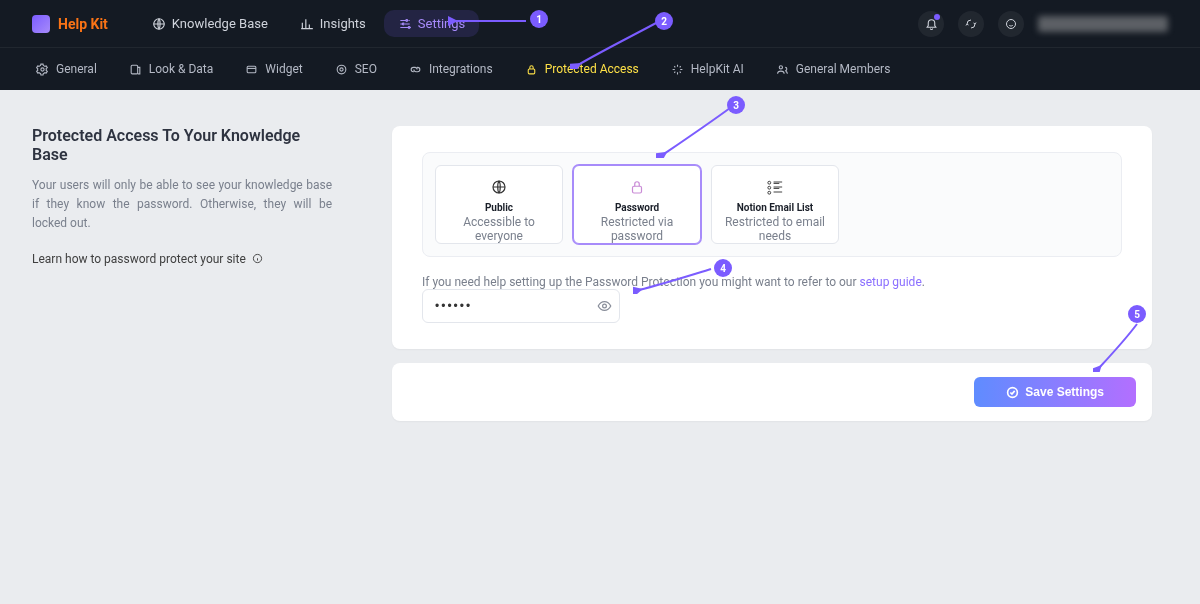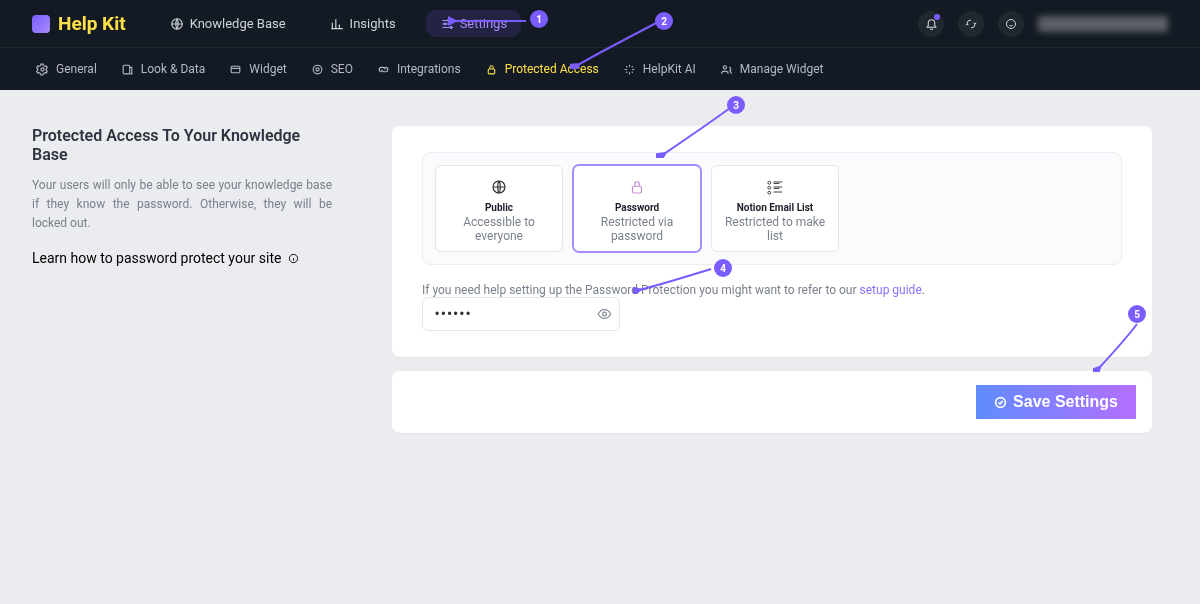--- a/index.html
+++ b/index.html
@@ -21,31 +21,31 @@
   align-items: center;
   padding: 0 32px;
   height: 48px;
   border-bottom: 1px solid rgba(255,255,255,0.06);
 }
 .brand {
   display: flex;
   align-items: center;
   gap: 8px;
   font-weight: 700;
-  font-size: 19px;
-  color: #fde047;
+  font-size: 14px;
+  color: #f97316;
 }
 .brand-icon {
   width: 18px; height: 18px;
   background: linear-gradient(135deg,#7b5cff,#a78bfa);
   border-radius: 4px;
 }
 .main-nav {
   display: flex;
-  gap: 16px;
+  gap: 4px;
   margin-left: 30px;
 }
 .main-nav-item {
   display: flex;
   align-items: center;
   gap: 6px;
   padding: 6px 14px;
   font-size: 13px;
   color: #cfd3db;
   border-radius: 6px;
@@ -82,21 +82,21 @@
 }
 .user-blur {
   width: 130px; height: 16px;
   background: rgba(200,200,200,0.4);
   filter: blur(3px);
   border-radius: 3px;
 }
 .subnav {
   display: flex;
   align-items: center;
-  gap: 24px;
+  gap: 32px;
   padding: 0 36px;
   height: 42px;
 }
 .subnav-item {
   display: flex;
   align-items: center;
   gap: 7px;
   font-size: 12px;
   color: #b4b9c5;
   cursor: pointer;
@@ -117,22 +117,22 @@
   margin-bottom: 12px;
 }
 .sidebar-desc p {
   font-size: 12px;
   color: #7a808d;
   line-height: 1.6;
   margin-bottom: 14px;
   text-align: justify;
 }
 .sidebar-desc a {
-  font-size: 14px;
-  color: #000000;
+  font-size: 12px;
+  color: #404040;
   text-decoration: none;
 }
 .panel-area {
   flex: 1;
   max-width: 760px;
 }
 .panel {
   background: #fff;
   border-radius: 8px;
   padding: 26px 30px;
@@ -144,21 +144,21 @@
   border-radius: 8px;
   padding: 12px;
   display: flex;
   gap: 10px;
 }
 .opt-card {
   width: 128px;
   background: #fff;
   border: 1px solid #e3e6ec;
   border-radius: 6px;
-  padding: 10px 6px 8px;
+  padding: 10px 6px 0;
   text-align: center;
   cursor: pointer;
 }
 .opt-card.selected {
   border-color: #a78bfa;
   box-shadow: 0 0 0 1px #a78bfa;
 }
 .opt-icon {
   display:flex;
   align-items:center;
@@ -219,24 +219,24 @@
   justify-content: flex-end;
   box-shadow: 0 1px 2px rgba(0,0,0,0.04);
 }
 .save-btn {
   display: flex;
   align-items: center;
   gap: 6px;
   background: linear-gradient(90deg,#5f8cff,#b36fff);
   color:#fff;
   border:none;
-  font-size: 16px;
+  font-size: 12px;
   font-weight: 600;
-  padding: 8px 18px;
-  border-radius: 0;
+  padding: 8px 32px;
+  border-radius: 6px;
   cursor:pointer;
 }
 
 .callout {
   position:absolute;
   width:18px;height:18px;
   background:#7b5cff;
   border-radius:50%;
   color:#fff;
   font-size:10px;
@@ -352,21 +352,21 @@
       <svg width="13" height="13" viewBox="0 0 24 24" fill="none" stroke="currentColor" stroke-width="2">
           <path d="M12 3v4M12 17v4M3 12h4M17 12h4M6 6l2 2M16 16l2 2M6 18l2-2M16 8l2-2"></path>
         </svg>
       <span>HelpKit AI</span>
     </div>
     <div class="subnav-item">
       <svg width="13" height="13" viewBox="0 0 24 24" fill="none" stroke="currentColor" stroke-width="2">
           <circle cx="9" cy="8" r="3"></circle>
           <path d="M3 20c0-3 3-5 6-5s6 2 6 5M17 8a3 3 0 110 6M21 20c0-2-1-4-3-4.5"></path>
         </svg>
-      <span>Manage Widget</span>
+      <span>General Members</span>
     </div>
   </div>
 </div>
 
 <div class="content">
   <div class="sidebar-desc">
     <h2>Protected Access To Your Knowledge Base</h2>
     <p>Your users will only be able to see your knowledge base if they know the password. Otherwise, they will be locked out.</p>
     <a href="#">
       <span>Learn how to password protect your site</span>
@@ -405,21 +405,21 @@
               <svg width="20" height="16" viewBox="0 0 28 20" fill="none" stroke="#333" stroke-width="1.3">
                 <circle cx="6" cy="4" r="2"></circle>
                 <path d="M12 3h12M12 5h8"></path>
                 <circle cx="6" cy="11" r="2"></circle>
                 <path d="M12 10h12M12 12h8"></path>
                 <circle cx="6" cy="18" r="2"></circle>
                 <path d="M12 17h12"></path>
               </svg>
             </div>
           <div class="opt-title">Notion Email List</div>
-          <div class="opt-sub">Restricted to make list</div>
+          <div class="opt-sub">Restricted to email needs</div>
         </div>
       </div>
 
       <div class="help-text">
         <span>If you need help setting up the Password Protection you might want to refer to our </span><span class="link">setup guide</span><span>.</span>
       </div>
 
       <div class="pw-wrap">
         <input class="pw-input" type="password" value="••••••" style="">
         <span class="eye-btn">

